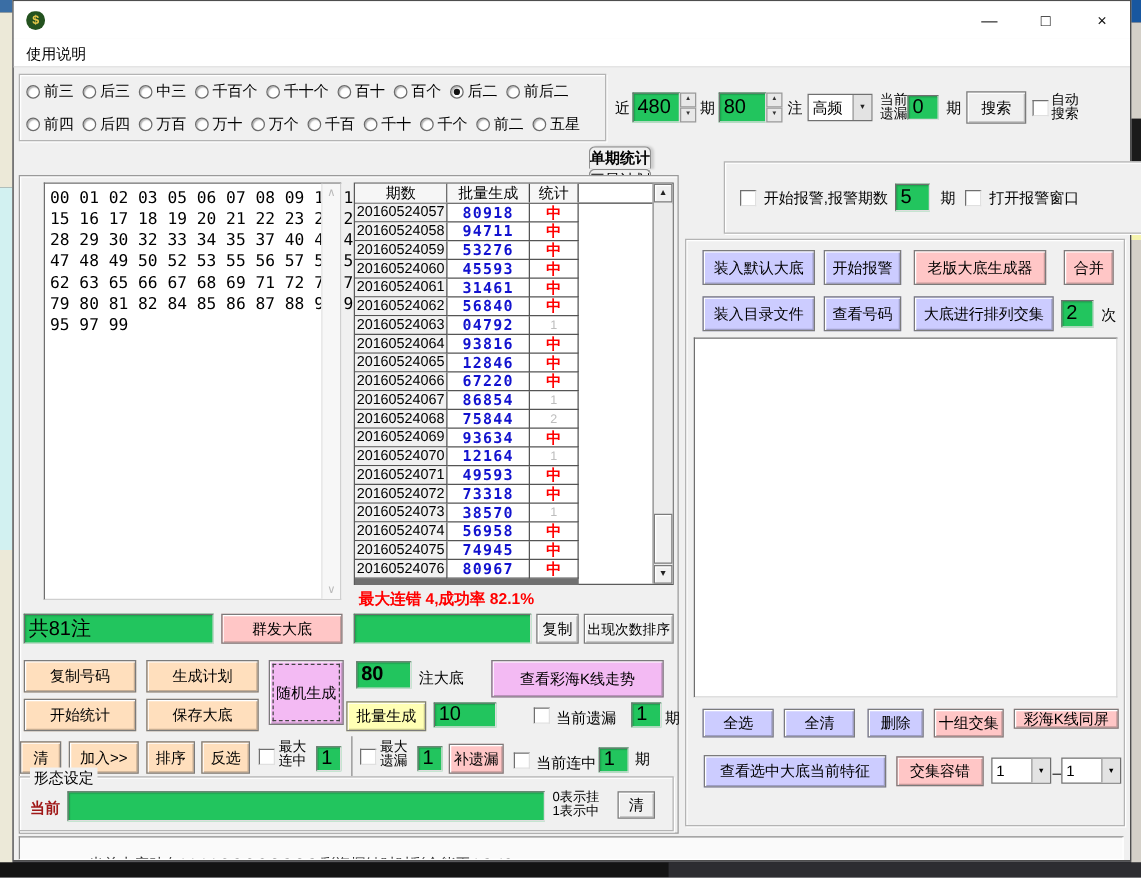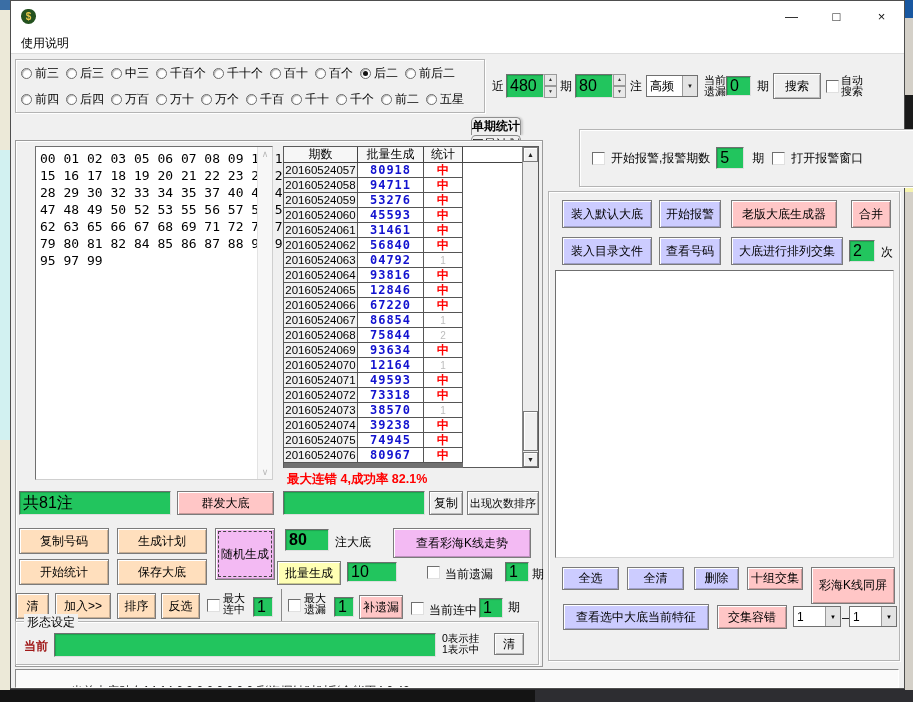--- a/index.html
+++ b/index.html
@@ -365,21 +365,21 @@
             <div class="c-n">73318</div>
             <div class="c-s hit">中</div>
           </div>
           <div class="trow">
             <div class="c-p">20160524073</div>
             <div class="c-n">38570</div>
             <div class="c-s miss">1</div>
           </div>
           <div class="trow">
             <div class="c-p">20160524074</div>
-            <div class="c-n">39238</div>
+            <div class="c-n">56958</div>
             <div class="c-s hit">中</div>
           </div>
           <div class="trow">
             <div class="c-p">20160524075</div>
             <div class="c-n">74945</div>
             <div class="c-s hit">中</div>
           </div>
           <div class="trow">
             <div class="c-p">20160524076</div>
             <div class="c-n">80967</div>
@@ -478,21 +478,21 @@
       <span class="btn lav abs" style="left:182px;top:45px;width:112px;height:28px">大底进行排列交集</span>
       <input class="in abs" style="left: 300px; top: 48px; width: 26px; height: 22px;" value="2">
       <span class="abs" style="left:332px;top:52px">次</span>
 
       <div class="listbox"></div>
 
       <span class="btn lav abs" style="left:13px;top:375px;width:57px;height:23px">全选</span>
       <span class="btn lav abs" style="left:78px;top:375px;width:57px;height:23px">全清</span>
       <span class="btn lav abs" style="left:145px;top:375px;width:45px;height:23px">删除</span>
       <span class="btn pink abs" style="left:198px;top:375px;width:56px;height:23px">十组交集</span>
-      <span class="btn pink abs" style="left:262px;top:375px;width:84px;height:37px">彩海K线同屏</span>
+      <span class="btn pink abs" style="left:262px;top:375px;width:84px;height:16px">彩海K线同屏</span>
 
       <span class="btn lav abs" style="left:14px;top:412px;width:146px;height:26px">查看选中大底当前特征</span>
       <span class="btn pink abs" style="left:168px;top:413px;width:70px;height:24px">交集容错</span>
       <span class="dd" style="left:244px;top:414px;width:48px">
         <span class="val">1</span>
         <span class="da">▼</span>
       </span>
       <span class="abs" style="left:293px;top:419px">—</span>
       <span class="dd" style="left:300px;top:414px;width:48px">
         <span class="val">1</span>

